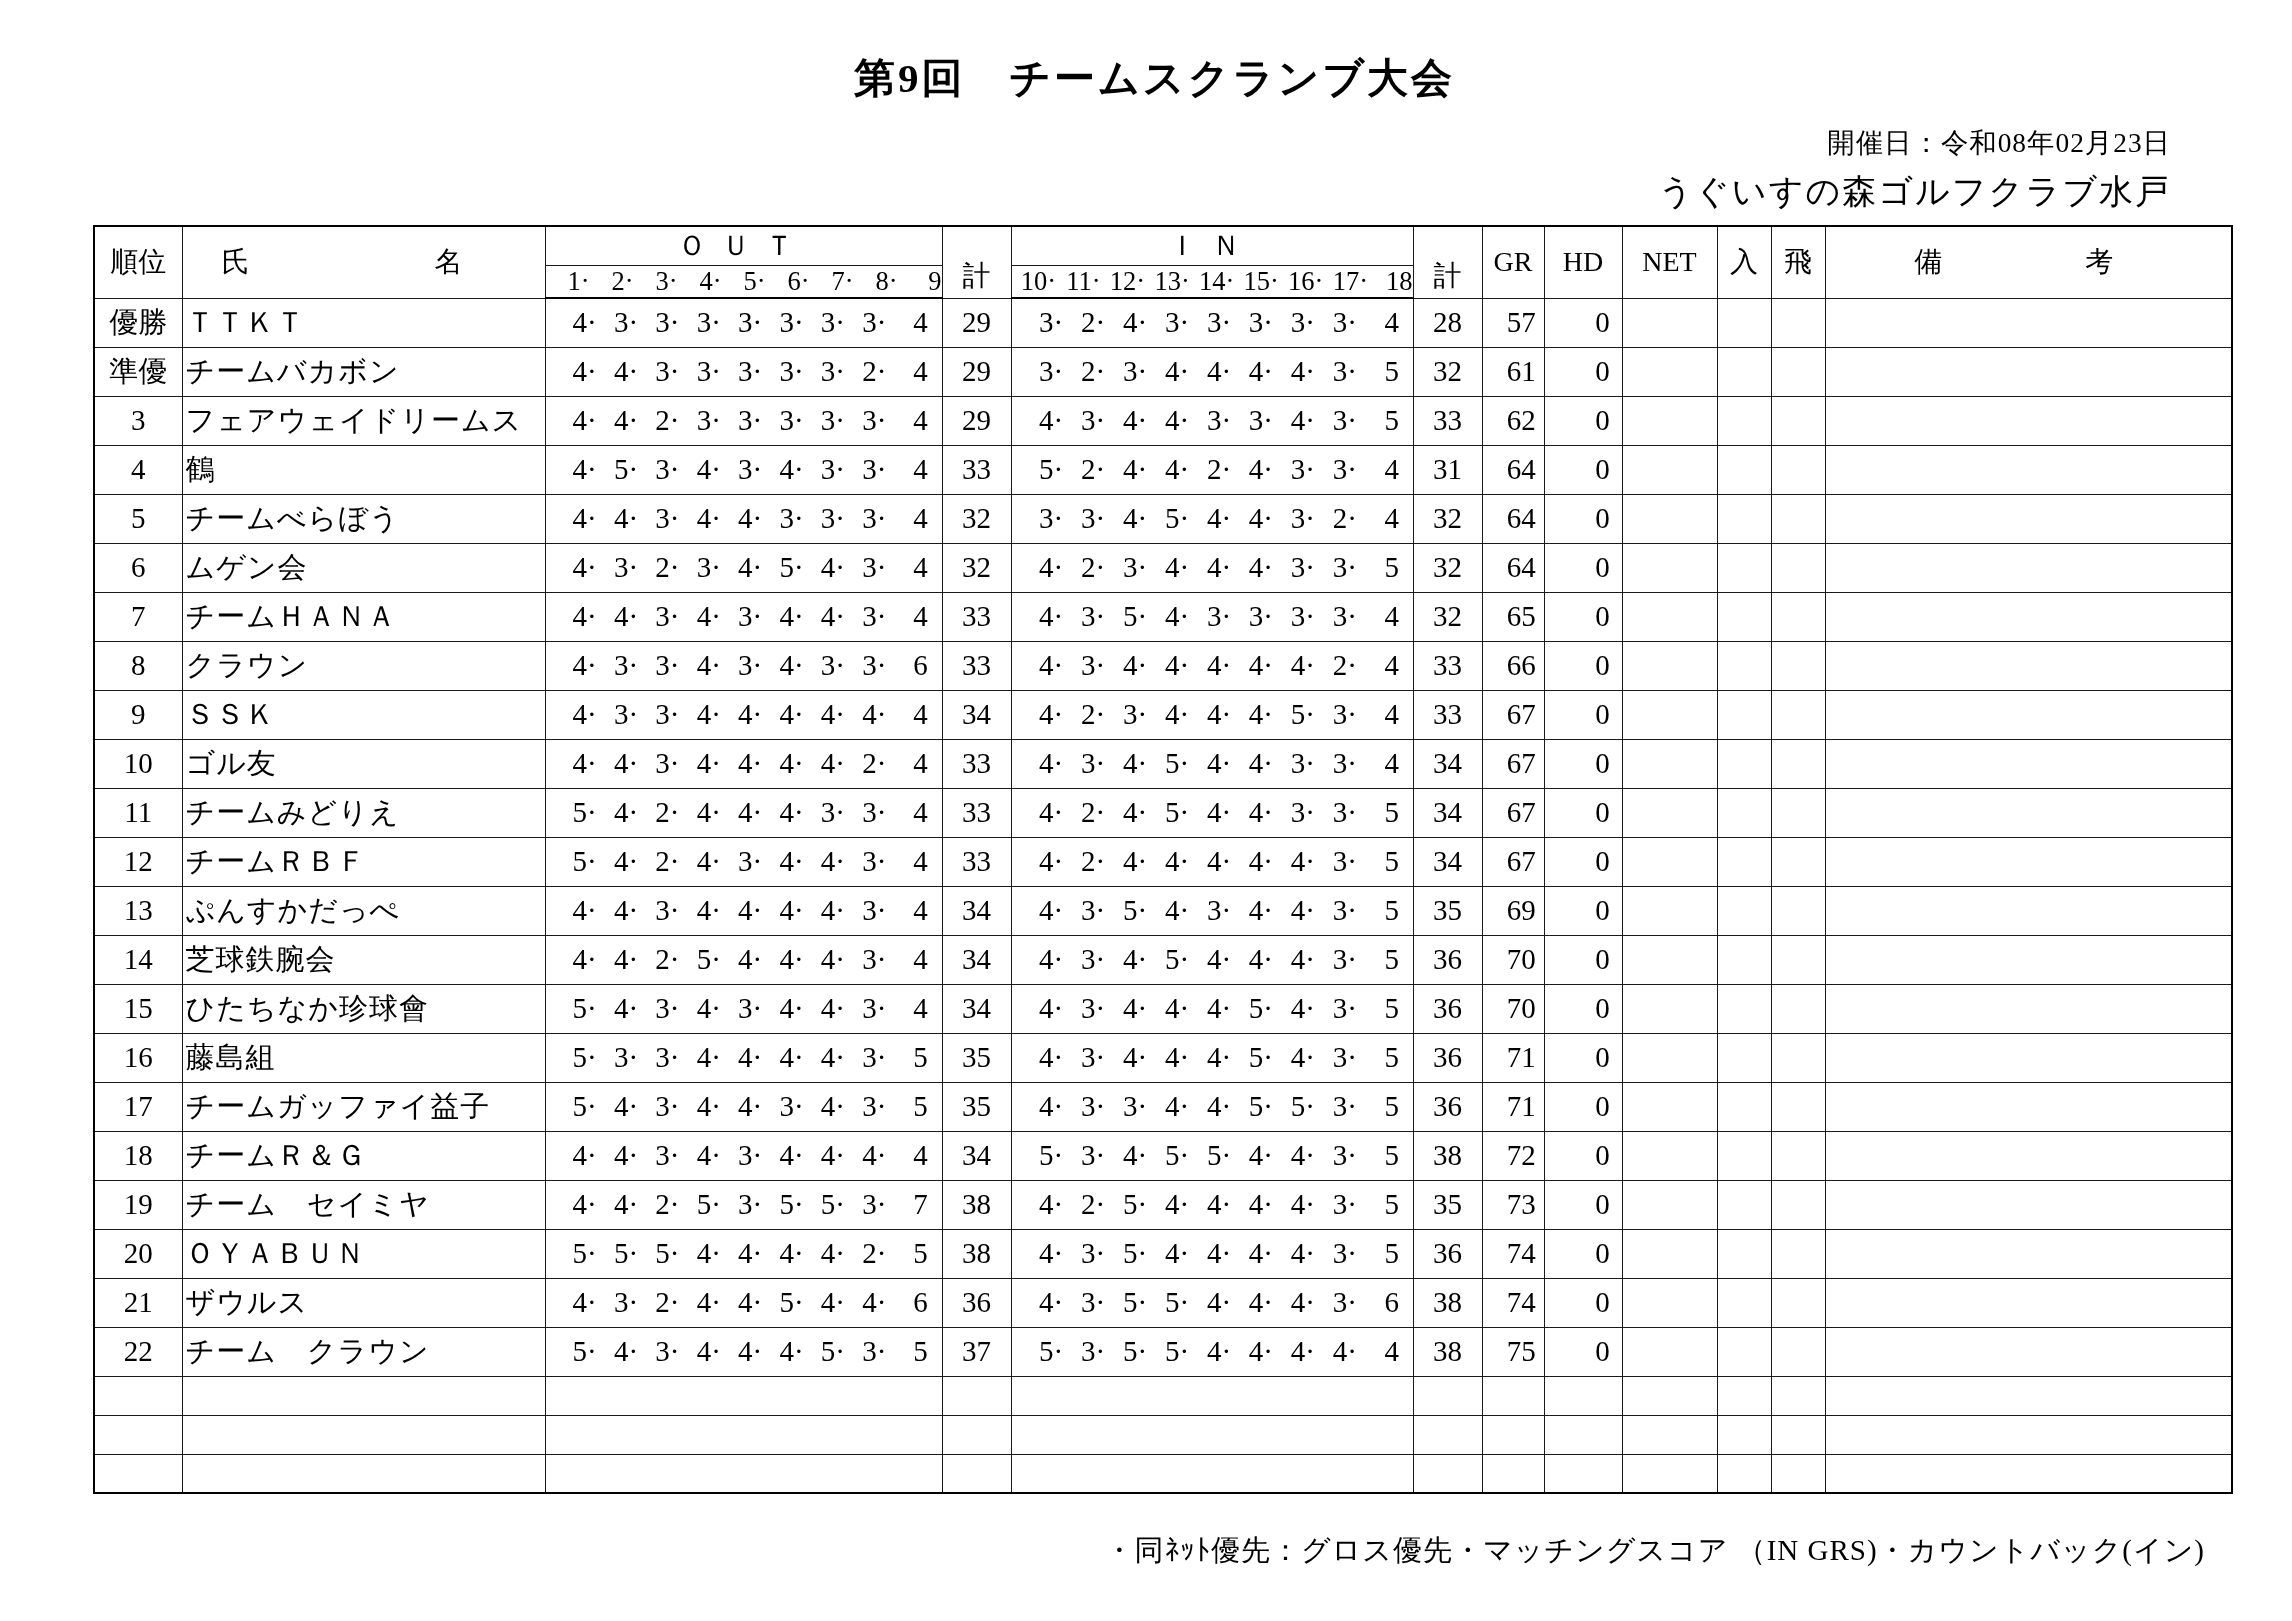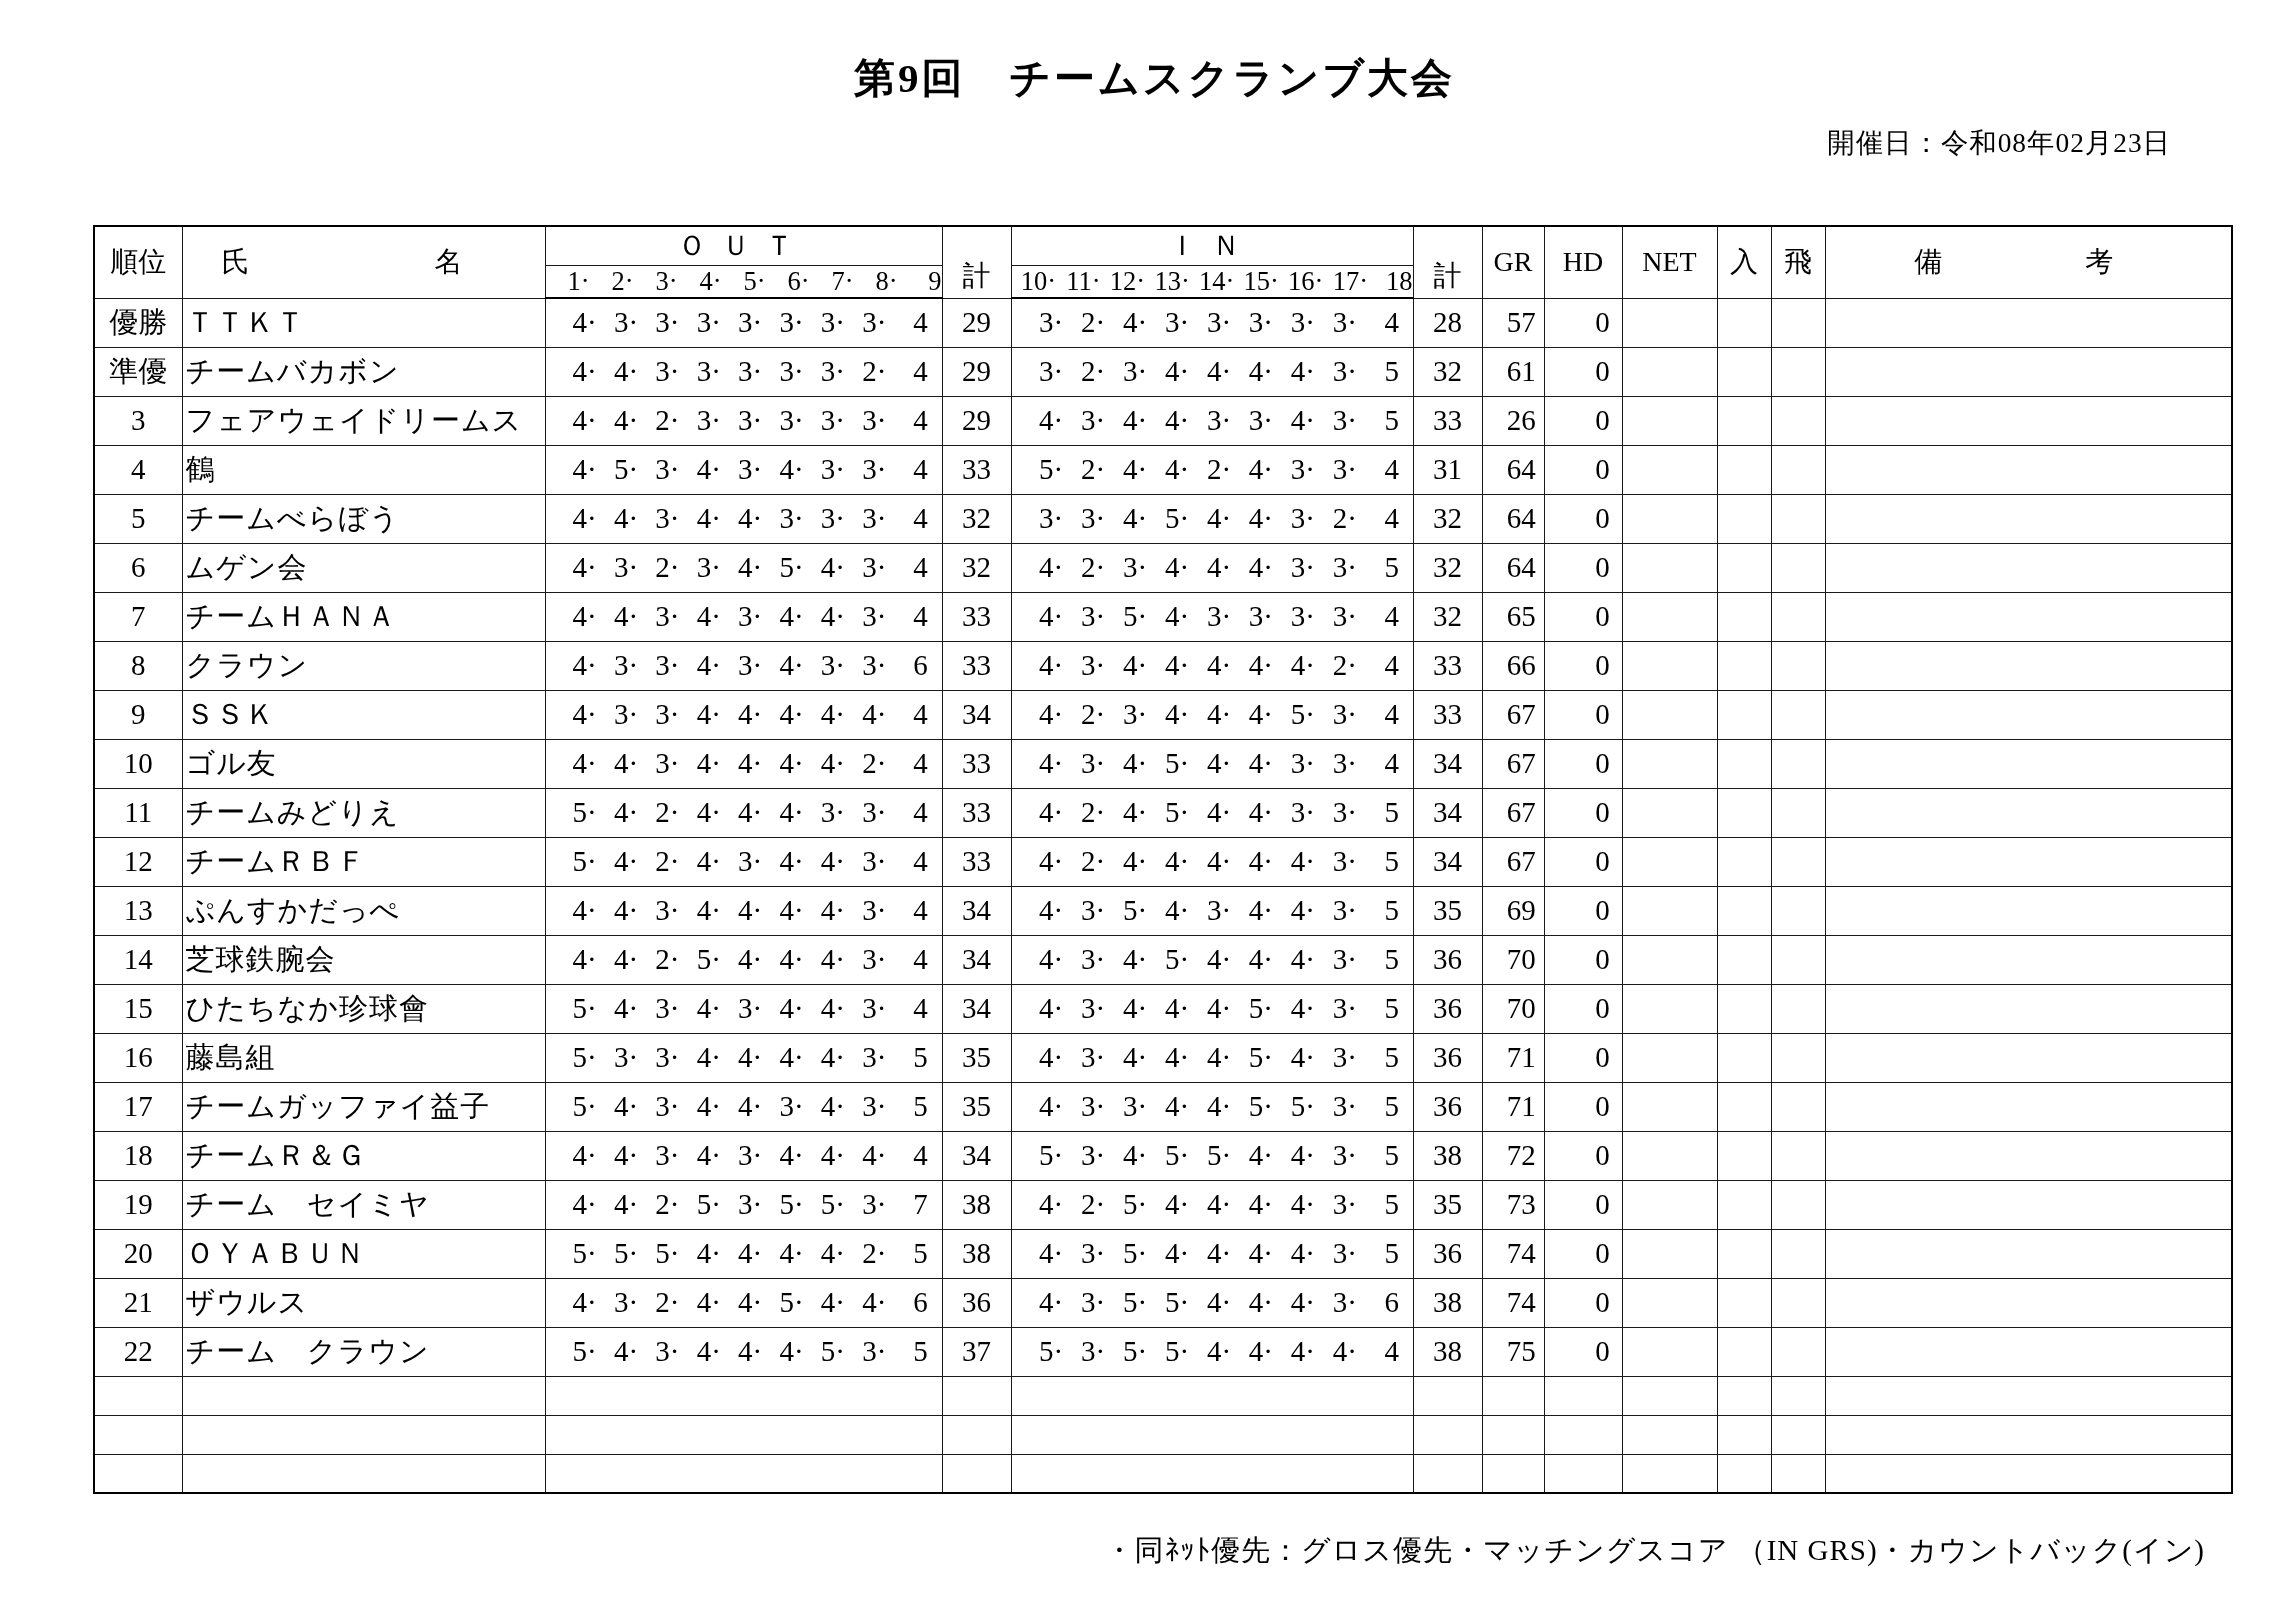--- a/index.html
+++ b/index.html
@@ -65,20 +65,21 @@
     font-size: 29px; letter-spacing: 1px;
   }
 </style>
 </head>
 <body>
 
 <div class="page-title">第9回　チームスクランブ大会</div>
 
 <div class="meta-block">
   <div class="meta-date">開催日：令和08年02月23日</div>
+  <div class="meta-venue">うぐいすの森ゴルフクラブ水戸</div>
 </div>
 
 <table class="results">
   <colgroup>
     <col style="width:88px">
       <col style="width:363px">
     <col style="width:397px">
       <col style="width:69px">
     <col style="width:402px">
       <col style="width:69px">
@@ -234,21 +235,21 @@
             <span class="sc">4<span class="dot">·</span></span>
             <span class="sc">4<span class="dot">·</span></span>
             <span class="sc">3<span class="dot">·</span></span>
             <span class="sc">3<span class="dot">·</span></span>
             <span class="sc">4<span class="dot">·</span></span>
             <span class="sc">3<span class="dot">·</span></span>
             <span class="sc">5</span>
           </span>
         </td>
         <td class="total">33</td>
-        <td class="gr">26</td>
+        <td class="gr">62</td>
         <td class="hd">0</td>
         <td class="blank"></td>
         <td class="blank"></td>
         <td class="blank"></td>
         <td class="blank"></td>
       </tr>
       <tr class="data-row">
         <td class="rank">4</td>
         <td class="name">鶴</td>
         <td class="scores">

